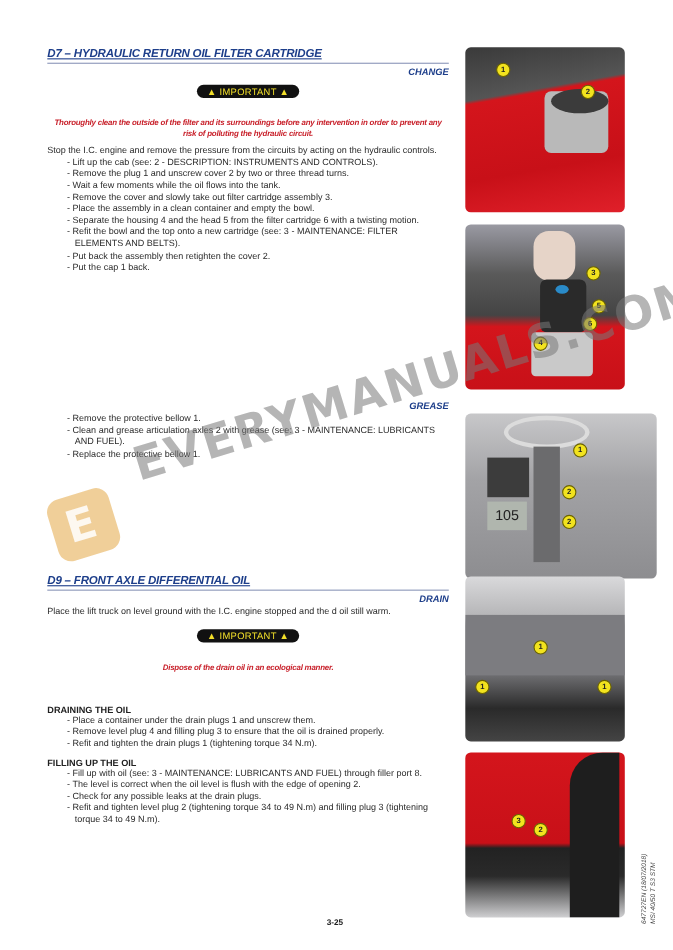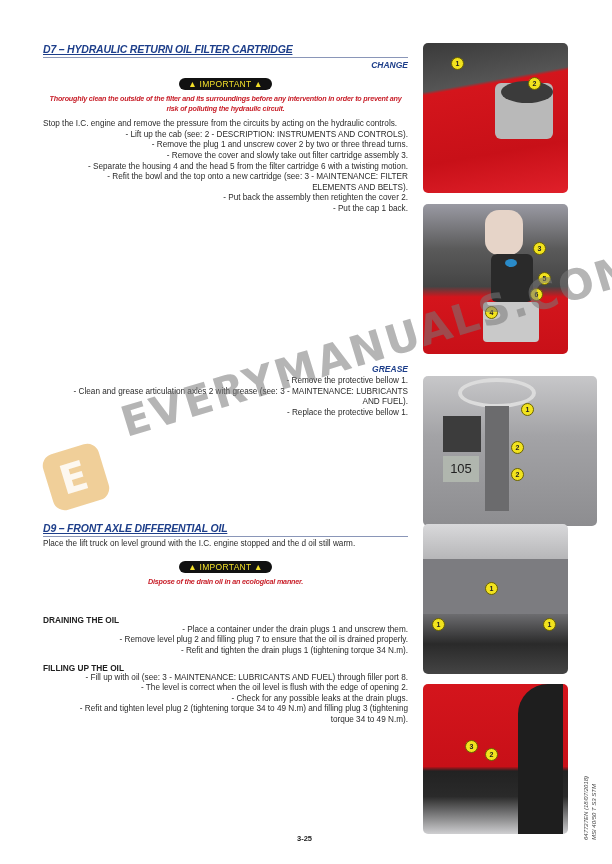--- a/index.html
+++ b/index.html
@@ -18,25 +18,25 @@
     text-align: right; font-weight: bold; font-style: italic; font-size: 8.5px; color: #1d3e8a;
     margin-top: 2px;
   }
   .important-wrap { text-align: center; margin-top: 3px; }
   .important {
     display: inline-block; background: #111; color: #f3e02a; font-weight: normal; font-size: 8.5px;
     border-radius: 8px; padding: 1px 9px; letter-spacing: 0.3px;
   }
   .warning {
     text-align: center; color: #c8202a; font-style: italic; font-weight: bold; font-size: 7.2px;
-    line-height: 10px; margin-top: 3px; letter-spacing: -0.2px;
+    line-height: 10px; margin-top: 16px; letter-spacing: -0.2px;
   }
   .para { font-size: 8.2px; line-height: 10.8px; margin-top: 5px; }
   .steps { margin: 0; padding: 0; list-style: none; }
-  .steps li { font-size: 8.2px; line-height: 10.6px; padding-left: 25px; text-indent: -7px; text-align: right; }
+  .steps li { font-size: 8.2px; line-height: 10.6px; padding-left: 25px; text-indent: -7px; }
   .subhead { font-weight: bold; font-size: 8.3px; margin-top: 6px; color: #222; }
   .photo {
     position: absolute; left: 423px; width: 145px; height: 150px; border-radius: 5px; overflow: hidden;
   }
   .marker {
     position: absolute; width: 11px; height: 11px; border-radius: 50%; background: #f2e31e;
     border: 1px solid #6a6200; font-size: 7px; font-weight: bold; color: #222; text-align: center;
     line-height: 11px; font-family: "Liberation Sans", sans-serif;
   }
   .footer-page { position: absolute; left: 297px; top: 834px; font-size: 7.5px; font-weight: bold; color: #222; }
@@ -68,46 +68,49 @@
 
   <div class="col" style="top:43px;">
     <div class="section-title">D7 – HYDRAULIC RETURN OIL FILTER CARTRIDGE</div>
     <div class="op-label">CHANGE</div>
     <div class="important-wrap"><span class="important">▲ IMPORTANT ▲</span></div>
     <div class="warning">Thoroughly clean the outside of the filter and its surroundings before any intervention in order to prevent any risk of polluting the hydraulic circuit.</div>
     <div class="para">Stop the I.C. engine and remove the pressure from the circuits by acting on the hydraulic controls.</div>
     <ul class="steps">
       <li>- Lift up the cab (see: 2 - DESCRIPTION: INSTRUMENTS AND CONTROLS).</li>
       <li>- Remove the plug 1 and unscrew cover 2 by two or three thread turns.</li>
+      <li>- Wait a few moments while the oil flows into the tank.</li>
       <li>- Remove the cover and slowly take out filter cartridge assembly 3.</li>
+      <li>- Place the assembly in a clean container and empty the bowl.</li>
       <li>- Separate the housing 4 and the head 5 from the filter cartridge 6 with a twisting motion.</li>
       <li>- Refit the bowl and the top onto a new cartridge (see: 3 - MAINTENANCE: FILTER ELEMENTS AND BELTS).</li>
       <li>- Put back the assembly then retighten the cover 2.</li>
       <li>- Put the cap 1 back.</li>
     </ul>
   </div>
 
   <div class="col" style="top:362px;">
     <div class="op-label">GREASE</div>
     <ul class="steps" style="margin-top:2px;">
       <li>- Remove the protective bellow 1.</li>
       <li>- Clean and grease articulation axles 2 with grease (see: 3 - MAINTENANCE: LUBRICANTS AND FUEL).</li>
       <li>- Replace the protective bellow 1.</li>
     </ul>
   </div>
 
   <div class="col" style="top:522px;">
     <div class="section-title">D9 – FRONT AXLE DIFFERENTIAL OIL</div>
+    <div class="op-label">DRAIN</div>
     <div class="para" style="margin-top:2px;">Place the lift truck on level ground with the I.C. engine stopped and the d oil still warm.</div>
     <div class="important-wrap" style="margin-top:6px;"><span class="important">▲ IMPORTANT ▲</span></div>
     <div class="warning">Dispose of the drain oil in an ecological manner.</div>
     <div class="subhead" style="margin-top:28px;">DRAINING THE OIL</div>
     <ul class="steps">
       <li>- Place a container under the drain plugs 1 and unscrew them.</li>
-      <li>- Remove level plug 2 and filling plug 7 to ensure that the oil is drained properly.</li>
+      <li>- Remove level plug 4 and filling plug 3 to ensure that the oil is drained properly.</li>
       <li>- Refit and tighten the drain plugs 1 (tightening torque 34 N.m).</li>
     </ul>
     <div class="subhead">FILLING UP THE OIL</div>
     <ul class="steps">
       <li>- Fill up with oil (see: 3 - MAINTENANCE: LUBRICANTS AND FUEL) through filler port 8.</li>
       <li>- The level is correct when the oil level is flush with the edge of opening 2.</li>
       <li>- Check for any possible leaks at the drain plugs.</li>
       <li>- Refit and tighten level plug 2 (tightening torque 34 to 49 N.m) and filling plug 3 (tightening torque 34 to 49 N.m).</li>
     </ul>
   </div>

